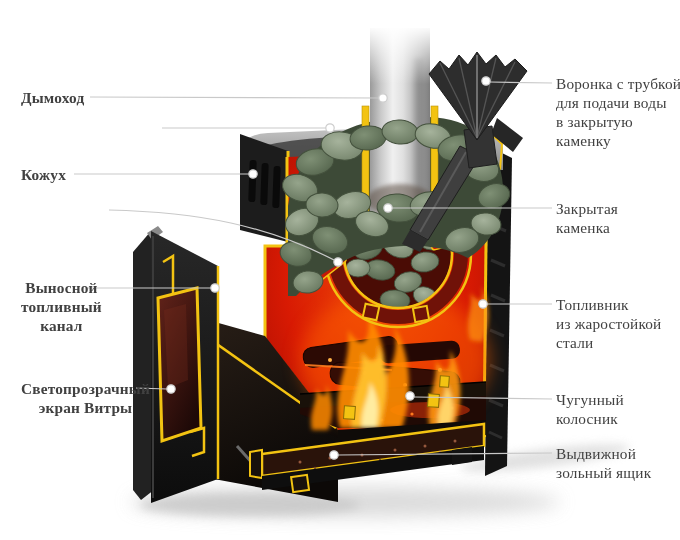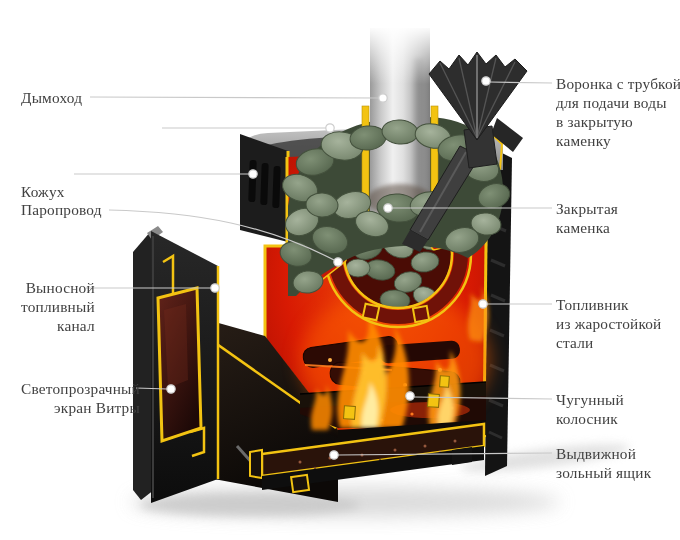--- a/index.html
+++ b/index.html
@@ -1,21 +1,21 @@
 <!DOCTYPE html>
 <html><head>
 <meta charset="utf-8">
 <style>
   html,body{margin:0;padding:0;background:#fff;}
   .canvas{position:relative;width:680px;height:540px;background:#ffffff;overflow:hidden;
           font-family:"Liberation Serif", serif;}
   .art{position:absolute;left:0;top:0;}
   .lbl{position:absolute;font-size:15.3px;line-height:19px;color:#414141;
        letter-spacing:.2px;white-space:pre-line;}
-  .lbl-l{left:21px;text-align:right;}
+  .lbl-l{left:21px;text-align:center;font-weight:bold;}
   .lbl-r{left:556px;width:126px;text-align:left;}
 </style>
 </head>
 <body>
 
 <div class="canvas">
 
   <svg class="art" width="680" height="540" viewBox="0 0 680 540">
     <defs>
       <linearGradient id="pipeGrad" x1="0" y1="0" x2="1" y2="0">
@@ -307,22 +307,21 @@
       <circle cx="171" cy="389" r="4.2"></circle>
       <circle cx="486" cy="81" r="4.2"></circle>
       <circle cx="388" cy="208" r="4.2"></circle>
       <circle cx="483" cy="304" r="4.2"></circle>
       <circle cx="410" cy="396" r="4.2"></circle>
       <circle cx="334" cy="455" r="4.2"></circle>
     </g>
   </svg>
 
   <div class="lbl lbl-l" style="top:88px">Дымоход</div>
-  <div class="lbl lbl-l" style="top:182px">Кожух</div>
-  <div class="lbl lbl-l" style="top:200px">Паропровод</div>
+  <div class="lbl lbl-l" style="top:165px">Кожух</div>
   <div class="lbl lbl-l" style="top:379px">Светопрозрачный
 экран Витры</div>
   <div class="lbl lbl-l" style="top:278px">Выносной
 топливный
 канал</div>
 
   <div class="lbl lbl-r" style="top:74px">Воронка с трубкой
 для подачи воды
 в закрытую
 каменку</div>

